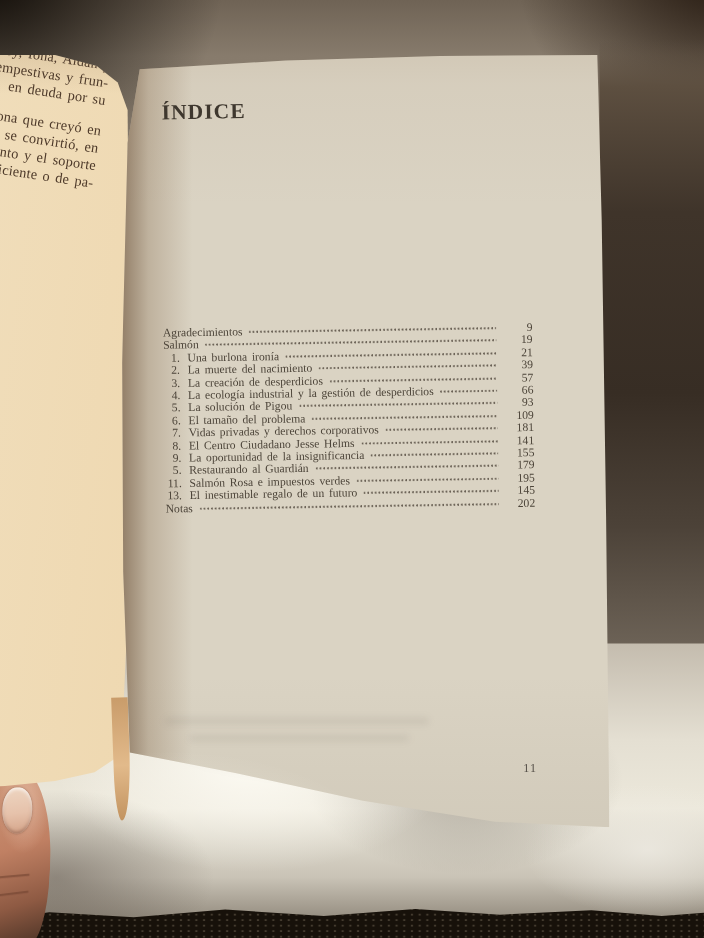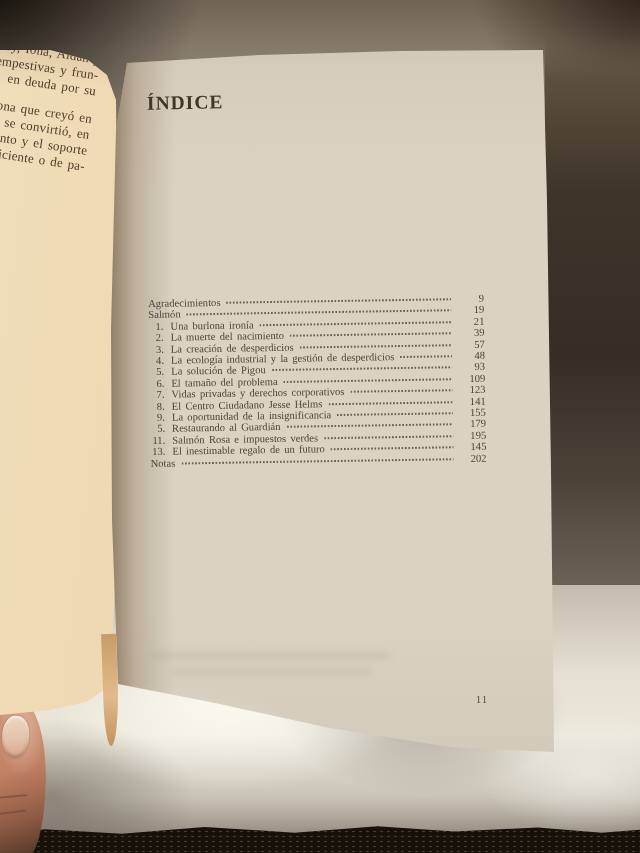--- a/index.html
+++ b/index.html
@@ -187,39 +187,39 @@
         <div class="toc-row">
           <span class="toc-num">3.</span>
           <span class="toc-label">La creación de desperdicios</span>
           <span class="toc-dots"></span>
           <span class="toc-pg">57</span>
         </div>
         <div class="toc-row">
           <span class="toc-num">4.</span>
           <span class="toc-label">La ecología industrial y la gestión de desperdicios</span>
           <span class="toc-dots"></span>
-          <span class="toc-pg">48</span>
+          <span class="toc-pg">66</span>
         </div>
         <div class="toc-row">
           <span class="toc-num">5.</span>
           <span class="toc-label">La solución de Pigou</span>
           <span class="toc-dots"></span>
           <span class="toc-pg">93</span>
         </div>
         <div class="toc-row">
           <span class="toc-num">6.</span>
           <span class="toc-label">El tamaño del problema</span>
           <span class="toc-dots"></span>
           <span class="toc-pg">109</span>
         </div>
         <div class="toc-row">
           <span class="toc-num">7.</span>
           <span class="toc-label">Vidas privadas y derechos corporativos</span>
           <span class="toc-dots"></span>
-          <span class="toc-pg">123</span>
+          <span class="toc-pg">181</span>
         </div>
         <div class="toc-row">
           <span class="toc-num">8.</span>
           <span class="toc-label">El Centro Ciudadano Jesse Helms</span>
           <span class="toc-dots"></span>
           <span class="toc-pg">141</span>
         </div>
         <div class="toc-row">
           <span class="toc-num">9.</span>
           <span class="toc-label">La oportunidad de la insignificancia</span>

